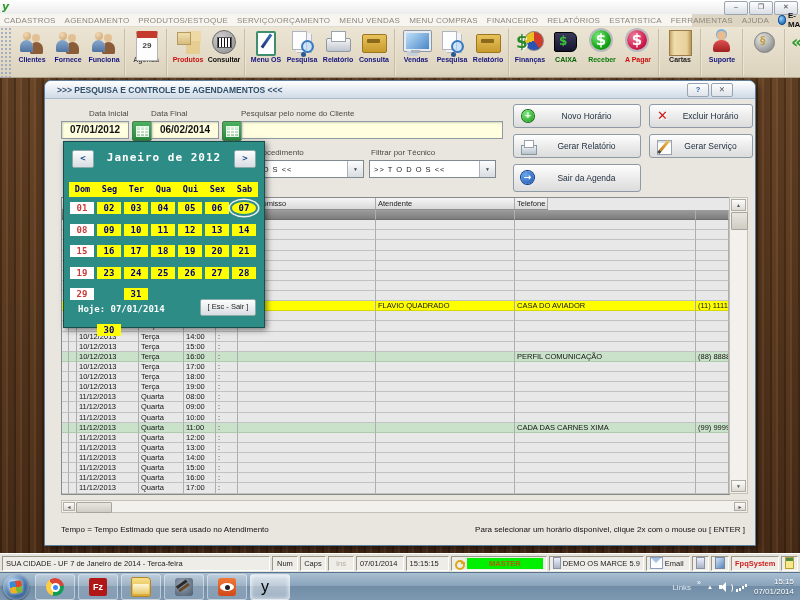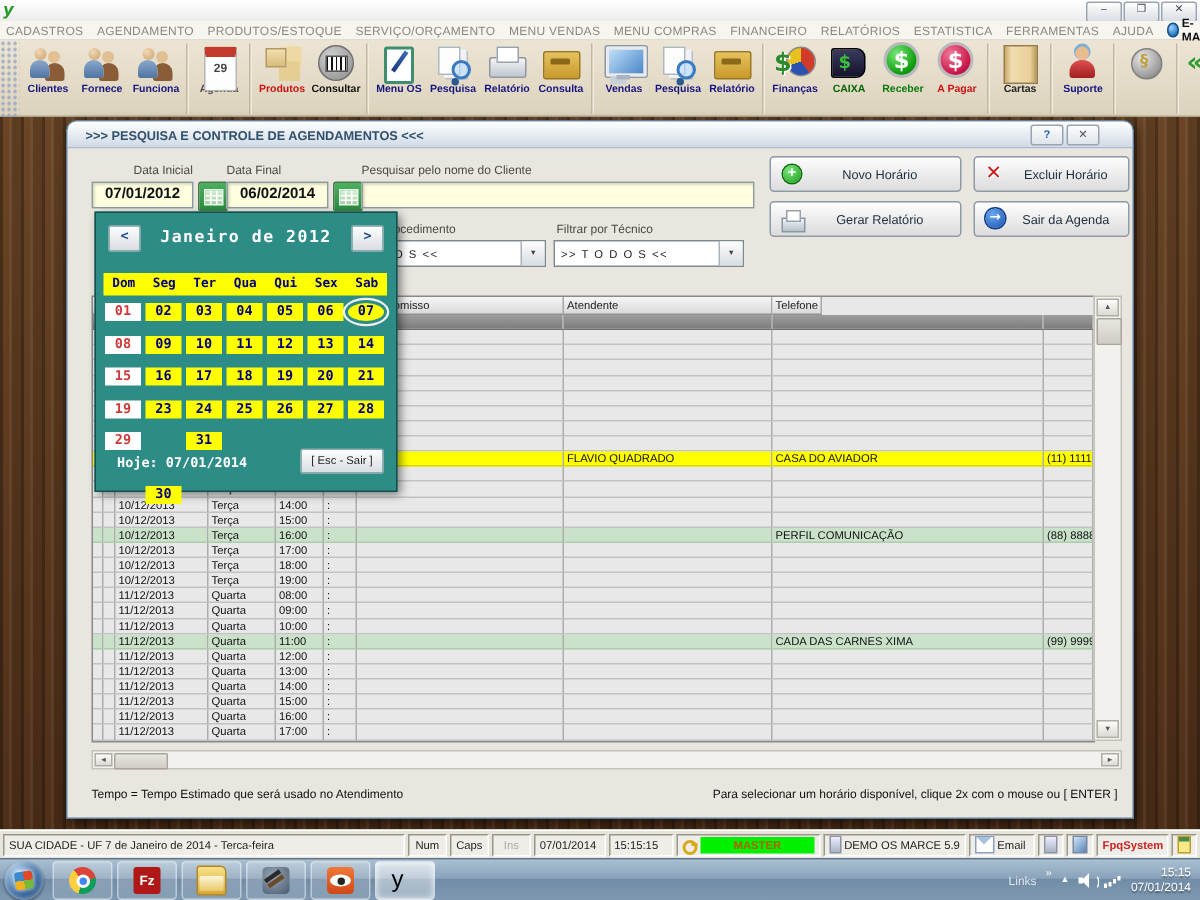--- a/index.html
+++ b/index.html
@@ -8,21 +8,21 @@
   .abs{position:absolute;}
 
   
   #titlebar{left:0;top:0;width:800px;height:14px;background:linear-gradient(#ffffff,#ececec);border-bottom:1px solid #d8d8d8;display:flex;align-items:center;}
   #app-logo{width:12px;height:12px;margin:0 3px 0 2px;color:#2c9a2c;font:italic bold 11px "DejaVu Sans",sans-serif;line-height:11px;}
   #os-title{font-size:9px;color:#1a1a1a;white-space:nowrap;}
   #win-controls{position:absolute;right:2px;top:1px;display:flex;gap:1px;}
   .wbtn{width:22px;height:12px;background:linear-gradient(#fdfdfd,#d9dee4);border:1px solid #9aa5b2;border-radius:2px;font-size:7px;line-height:10px;text-align:center;color:#445;}
 
   
-  #menubar{left:0;top:14px;width:800px;height:13px;background:#f7f5f0;border-bottom:1px solid #e0dcd2;display:flex;align-items:center;gap:9px;padding-left:4px;box-sizing:border-box;}
+  #menubar{left:0;top:14px;width:692px;height:13px;background:#f7f5f0;border-bottom:1px solid #e0dcd2;display:flex;align-items:center;gap:9px;padding-left:4px;box-sizing:border-box;}
   .mitem{font-size:8px;color:#8b877e;letter-spacing:.2px;white-space:nowrap;}
   #menu-email{display:flex;align-items:center;gap:2px;font-size:8px;color:#111;font-weight:bold;}
   #globe{width:10px;height:10px;border-radius:50%;background:radial-gradient(circle at 35% 35%,#9ad0ff,#2a7ac0 60%,#1a4a80);box-shadow:inset 0 0 0 1px #18508c;}
 
   
   #toolbar{left:0;top:27px;width:800px;height:51px;background:linear-gradient(#ece5d4,#dcd3bd);border-bottom:1px solid #b2a popup98f;border-bottom:1px solid #b0a48c;display:flex;align-items:flex-start;padding:2px 2px 0 14px;box-sizing:border-box;}
   .dots{top:27px;width:13px;height:51px;background-image:radial-gradient(#93a2c2 1px,transparent 1.2px);background-size:4px 4px;opacity:.8;}
   #dots-left{left:0;}
   .tbgroup{display:flex;}
   .tbsep{width:2px;height:47px;margin:0 2px;background:linear-gradient(90deg,#b6aa90,#fdf9ee);}
@@ -362,20 +362,24 @@
           <span class="aicon add-icon"></span>
           <span class="albl">Novo Horário</span>
         </div>
         <div class="abtn">
           <span class="aicon delete-icon"></span>
           <span class="albl">Excluir Horário</span>
         </div>
         <div class="abtn">
           <span class="aicon printer2-icon"></span>
           <span class="albl">Gerar Relatório</span>
+        </div>
+        <div class="abtn">
+          <span class="aicon notepad-icon"></span>
+          <span class="albl">Gerar  Serviço</span>
         </div>
         <div class="abtn">
           <span class="aicon exit-arrow-icon"></span>
           <span class="albl">Sair da Agenda</span>
         </div>
       </div>
 
     <div class="abs flabel" style="left:173px;top:67px;">Filtrar por Procedimento</div>
     <div class="dropdown" style="left:171px;top:79px;width:148px;">
       <span class="dval">&gt;&gt; T O D O S &lt;&lt;</span>

